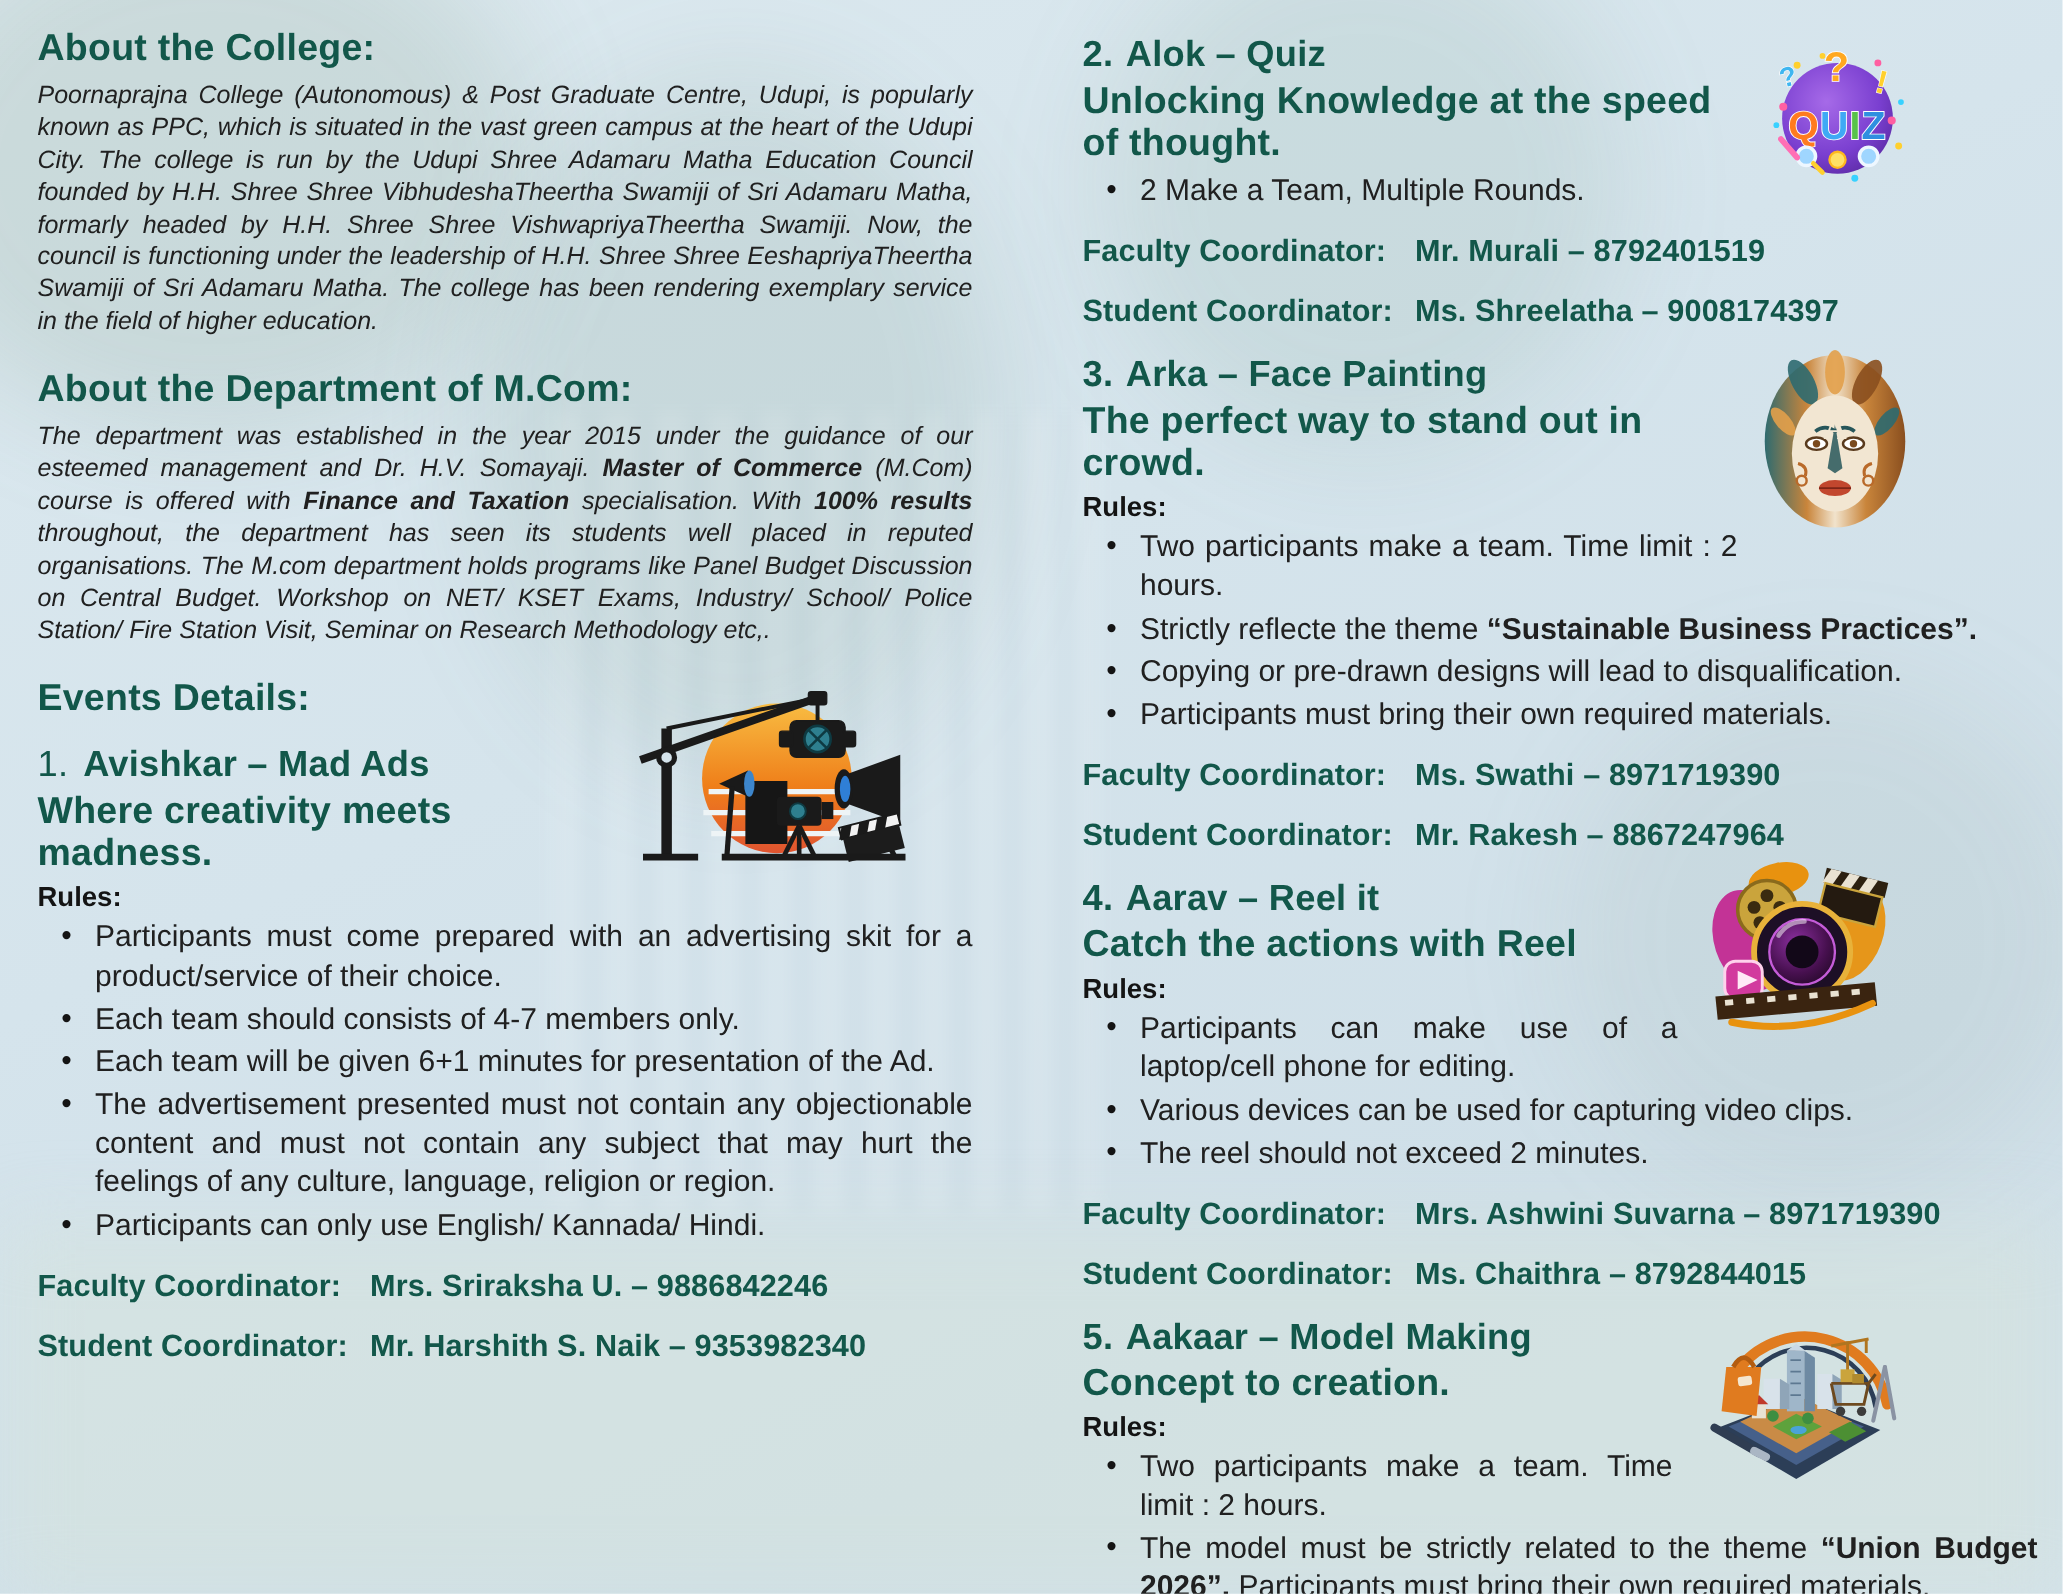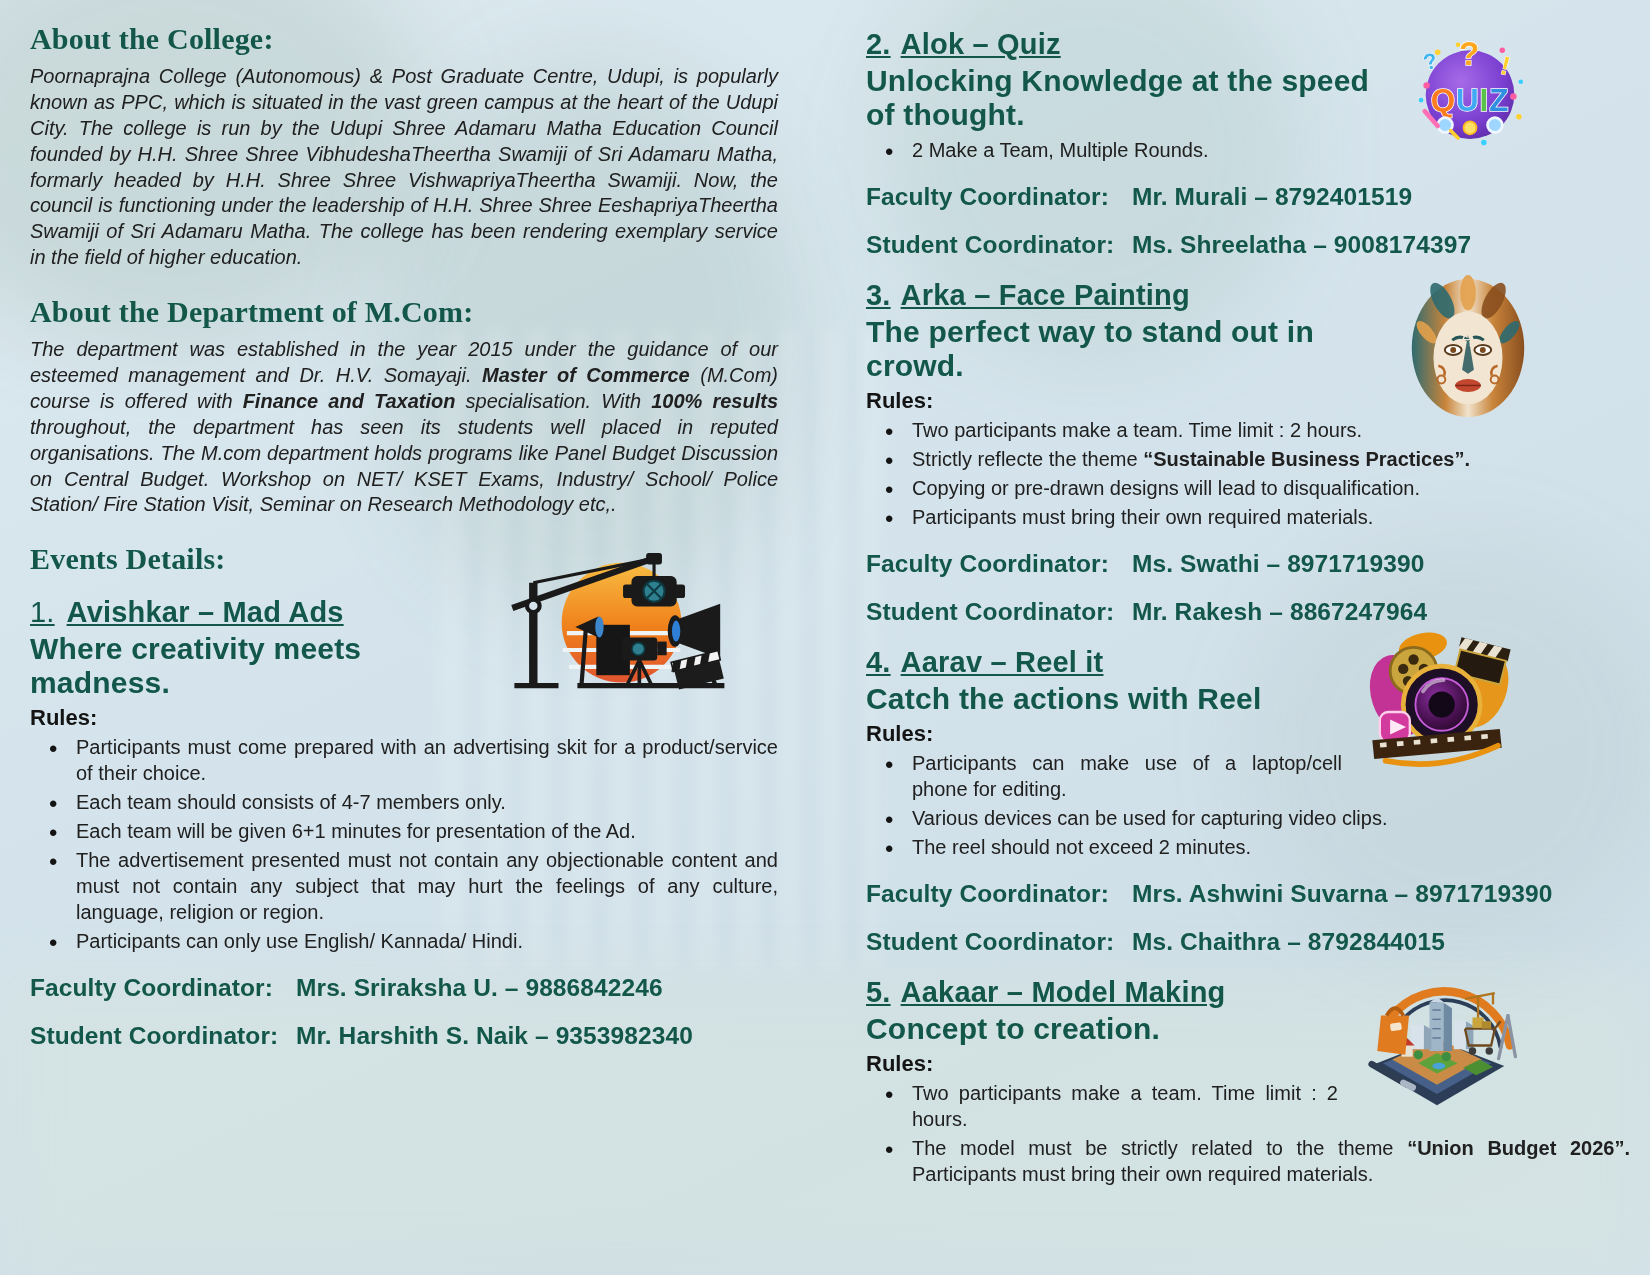--- a/index.html
+++ b/index.html
@@ -23,33 +23,33 @@
     opacity:.22; filter:blur(7px);
   }
   .bg .lawn { position:absolute; left:0; top:980px; width:1650px; height:300px; background:rgba(214,228,220,.5); filter:blur(30px); }
 
   .page {
     position:relative; z-index:1;
     display:grid; grid-template-columns:748px 764px; column-gap:88px;
     padding:8px 20px 0 30px;
   }
 
-  h2.sec-title { font-size:30px; font-weight:800; color:#12574a; margin:24px 0 8px; letter-spacing:.2px;font-family:Liberation Serif, serif; }
+  h2.sec-title { font-size:30px; font-weight:800; color:#12574a; margin:24px 0 8px; letter-spacing:.2px; }
   .col-left h2.first { margin-top:14px; }
   p.body-par { font-size:20px; line-height:1.295; text-align:justify; margin:0;font-style:italic; }
   p.body-par b { font-weight:700; }
 
   .event { margin-top:6px; }
-  .event-head { font-size:29px; font-weight:800; color:#12574a; margin:20px 0 2px; letter-spacing:.2px;text-decoration:underline; }
+  .event-head { font-size:29px; font-weight:800; color:#12574a; margin:20px 0 2px; letter-spacing:.2px; }
   .event-head .num { margin-right:10px; }
   .event-head .num-light { font-weight:400; margin-right:12px; }
   .tagline { font-size:30px; font-weight:700; color:#12574a; margin:3px 0 5px; letter-spacing:.2px; }
   .rules-label { font-size:22px; font-weight:700; color:#141414; margin:1px 0 2px; }
   ul.rules { margin:2px 0 6px; padding:0 0 0 46px; list-style:none; }
-  ul.rules li { position:relative; font-size:20px; line-height:1.3; margin:3px 0; text-align:justify; }
+  ul.rules li { position:relative; font-size:24px; line-height:1.3; margin:3px 0; text-align:justify; }
   ul.rules li::before { content:"•"; position:absolute; left:-27px; top:-1px; font-size:24px; color:#141414; }
   ul.rules li b { font-weight:700; }
 
   .coord { display:flex; align-items:baseline; font-size:24.5px; font-weight:800; color:#12574a; margin-top:20px; letter-spacing:.1px; }
   .coord .coord-label { flex:0 0 auto; width:266px; }
   .coord .coord-value { flex:1; }
 
   .evt-icon { float:right; shape-margin:10px; }
   .icon-quiz   { width:128px; height:120px; margin:2px 96px 8px 16px; }
   .icon-mask   { width:124px; height:144px; margin:-4px 100px 8px 16px; }

